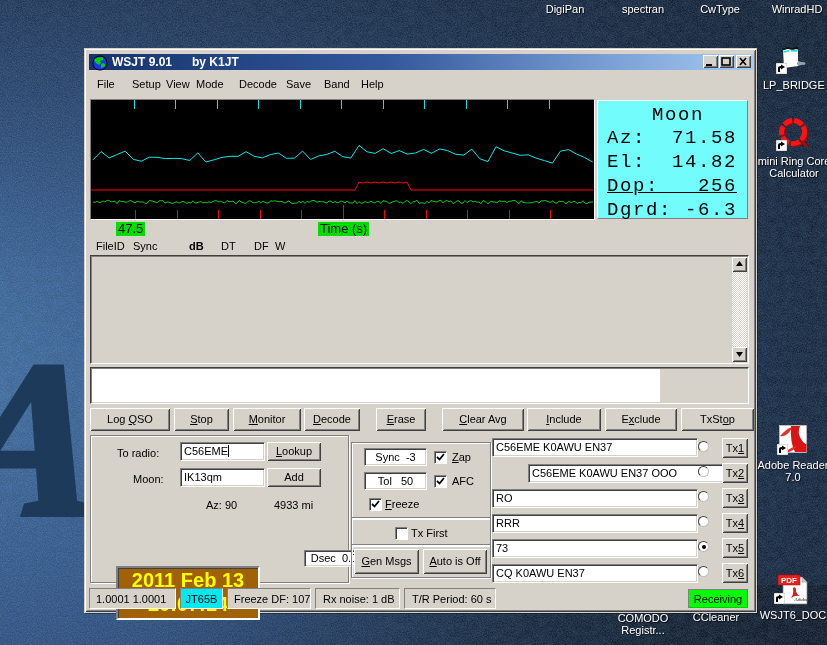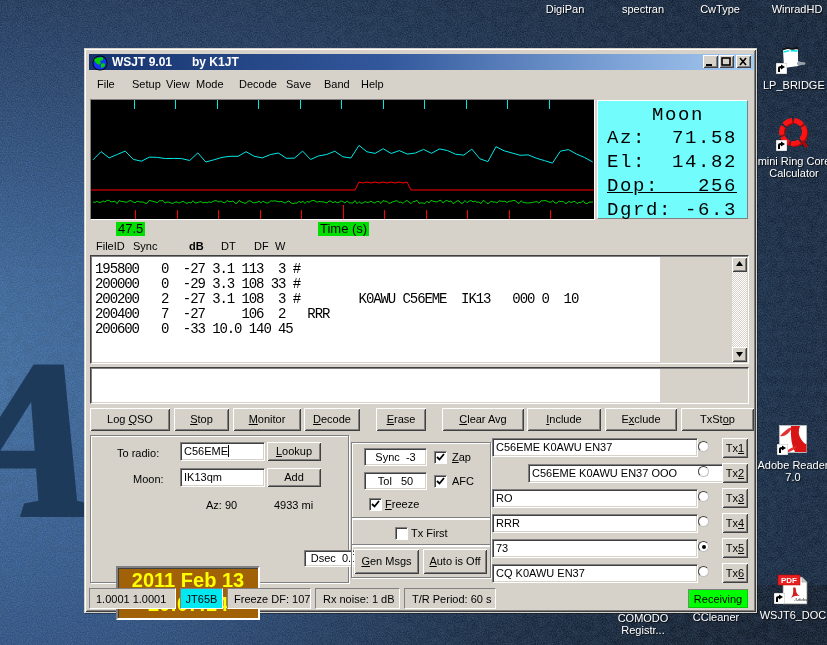--- a/index.html
+++ b/index.html
@@ -241,27 +241,20 @@
   <div class="glabel" style="left:233px;top:173px;">Time (s)</div>
 
   <div class="hdr" style="left:11px;">FileID</div>
   <div class="hdr" style="left:48px;">Sync</div>
   <div class="hdr" style="left:104px;font-weight:bold;">dB</div>
   <div class="hdr" style="left:136px;">DT</div>
   <div class="hdr" style="left:169px;">DF</div>
   <div class="hdr" style="left:190px;">W</div>
 
   <div id="tarea1">
-    <div id="twhite1">
-      <div class="mline" style="top:4px;">195800   0  -27 3.1 113  3 #</div>
-      <div class="mline" style="top:19px;">200000   0  -29 3.3 108 33 #</div>
-      <div class="mline" style="top:34px;">200200   2  -27 3.1 108  3 #        K0AWU C56EME  IK13   000 0  10</div>
-      <div class="mline" style="top:49px;">200400   7  -27     106  2   RRR</div>
-      <div class="mline" style="top:64px;">200600   0  -33 10.0 140 45</div>
-    </div>
     <div id="sbar">
       <div class="sbtn" style="top:0;"><svg width="15" height="15">
             <path d="M7.5 4 L11 9 L4 9 Z" fill="#000"></path>
           </svg></div>
       <div class="sbtn" style="bottom:0;"><svg width="15" height="15">
             <path d="M7.5 10 L11 5 L4 5 Z" fill="#000"></path>
           </svg></div>
     </div>
   </div>
   <div id="tarea2">

